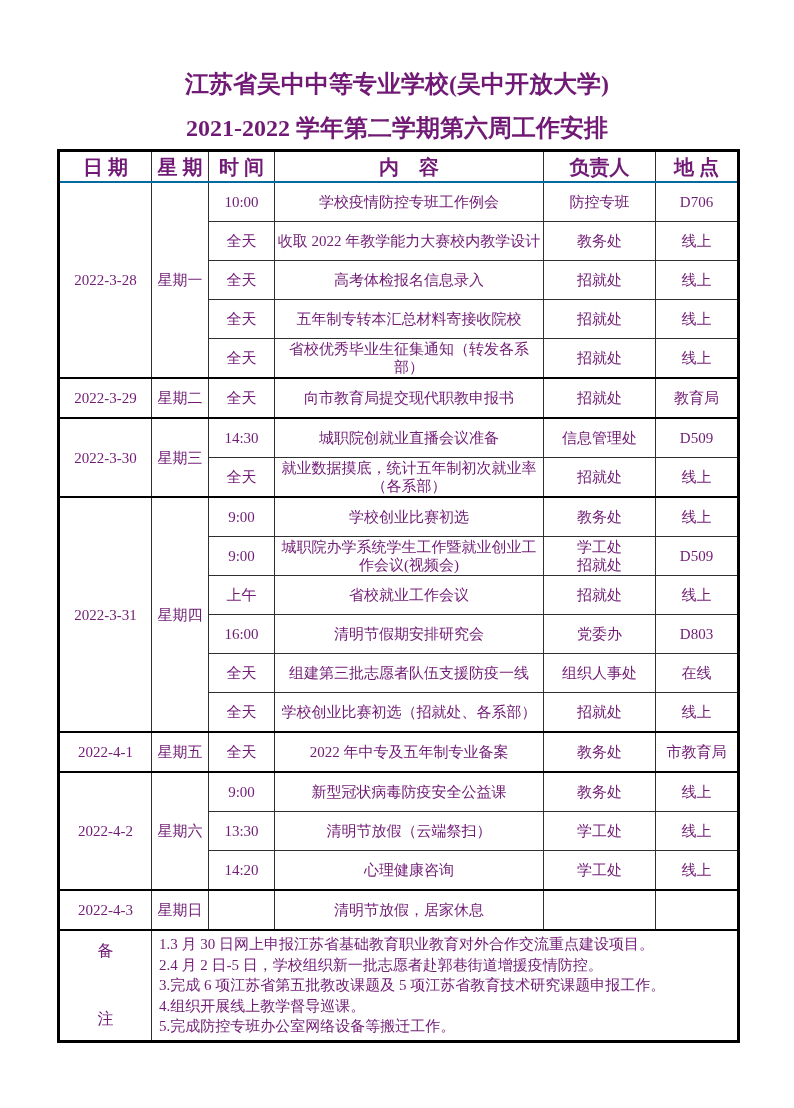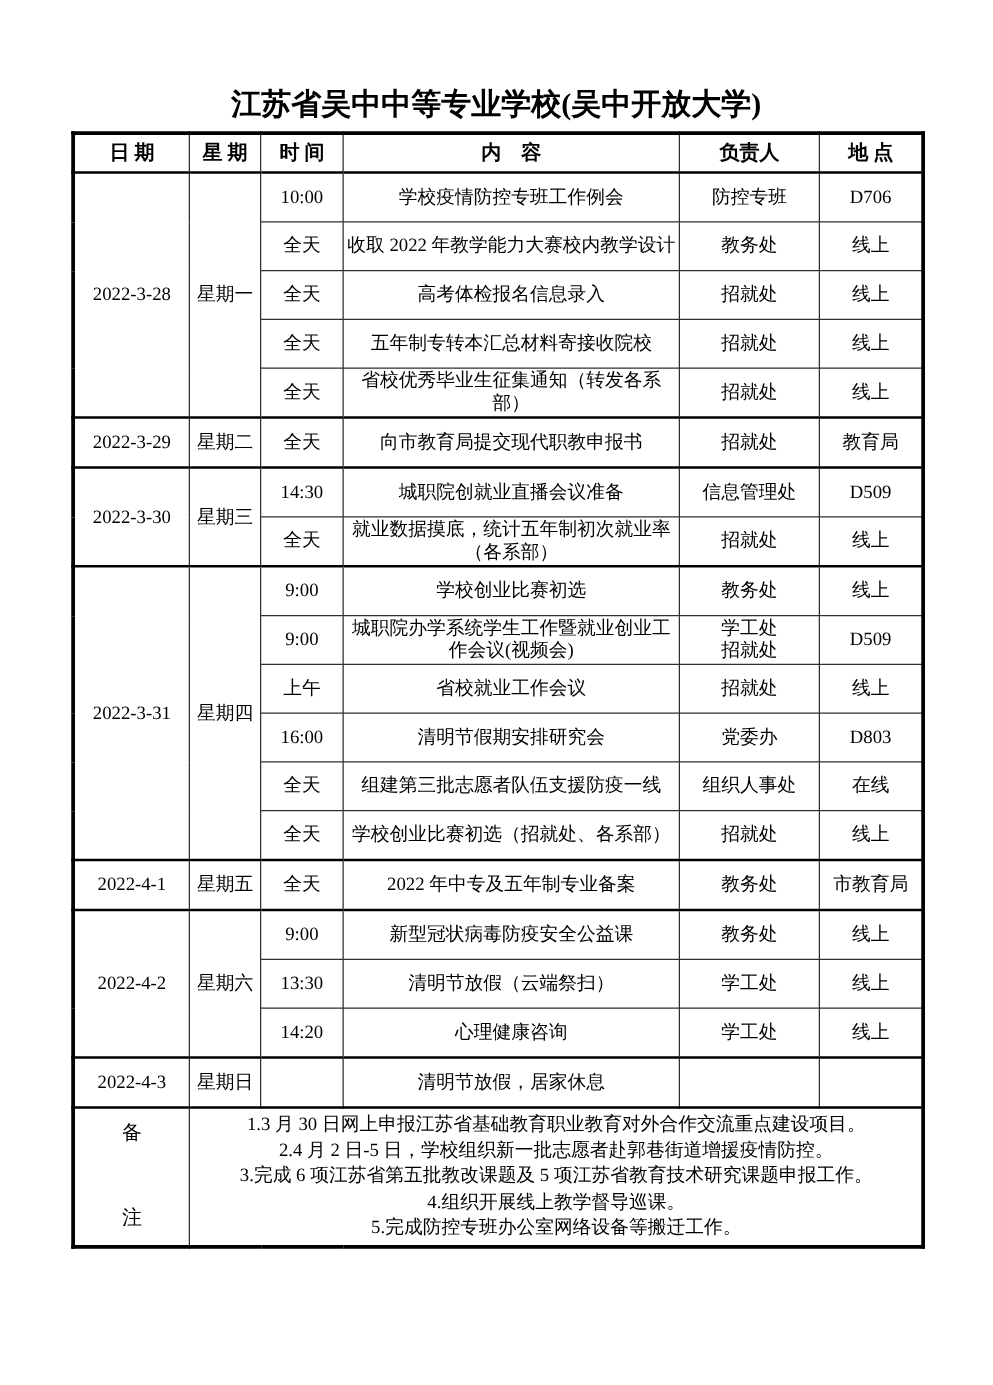--- a/index.html
+++ b/index.html
@@ -1,21 +1,21 @@
 <!DOCTYPE html>
 <html><head>
 <meta charset="utf-8">
 <style>
   html, body { margin: 0; padding: 0; background: #ffffff; }
   .page {
     position: relative;
     width: 794px;
     height: 1108px;
     background: #ffffff;
-    color: #000000;
+    color: #701a75;
     font-family: "Liberation Serif", "DejaVu Serif", serif;
     box-sizing: border-box;
     padding-top: 71px;
     overflow: hidden;
   }
   .title {
     text-align: center;
     font-size: 24px;
     font-weight: bold;
     line-height: 27px;
@@ -34,52 +34,53 @@
     text-align: center;
     vertical-align: middle;
     padding: 1px 2px;
     font-size: 15px;
     line-height: 18px;
     overflow: hidden;
     word-break: break-all;
   }
   thead th {
     height: 27px;
-    font-size: 16px;
+    font-size: 20px;
     font-weight: bold;
-    border-bottom: 2px solid #000000;
+    border-bottom: 2px solid #0369a1;
   }
   tbody td { height: 36px; }
   tr.grp td { border-top: 2px solid #000000; margin-left: 12px; }
   .c-owner { white-space: pre-line; text-align: center; }
   .notes-label-cell { height: 100px; }
   .notes-label-inner {
     display: flex;
     flex-direction: column;
     justify-content: space-between;
     align-items: center;
     height: 86px;
     margin: 0 auto;
     font-size: 16px;
   }
   .notes-cell {
-    text-align: center;
+    text-align: left;
     padding: 3px 6px 3px 7px;
   }
   .notes-cell .note-line {
     font-size: 15px;
     line-height: 20.5px;
     white-space: nowrap;
   }
 </style>
 </head>
 <body>
 
 <div class="page">
   <div class="title">江苏省吴中中等专业学校(吴中开放大学)</div>
+  <div class="title subtitle">2021-2022 学年第二学期第六周工作安排</div>
 
   <table class="schedule">
     <colgroup>
       <col style="width:93px">
       <col style="width:57px">
       <col style="width:66px">
       <col style="width:269px">
       <col style="width:112px">
       <col style="width:83px">
     </colgroup>

